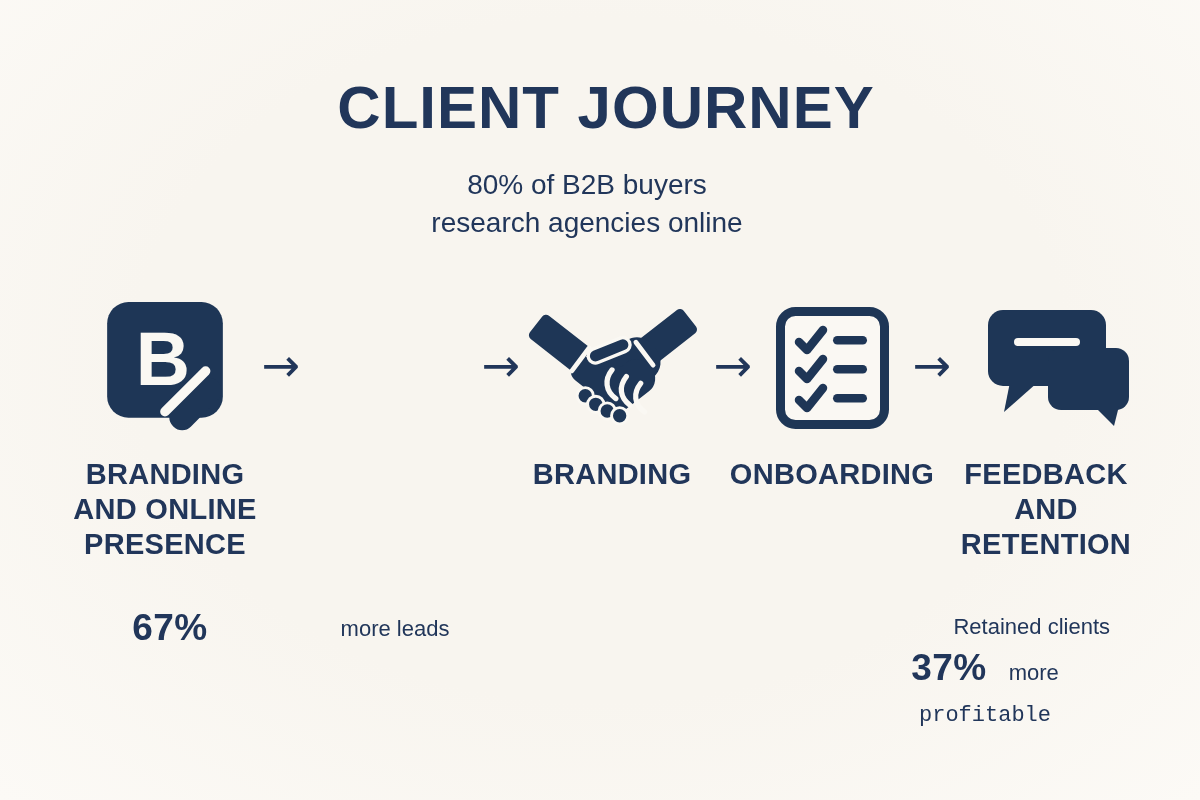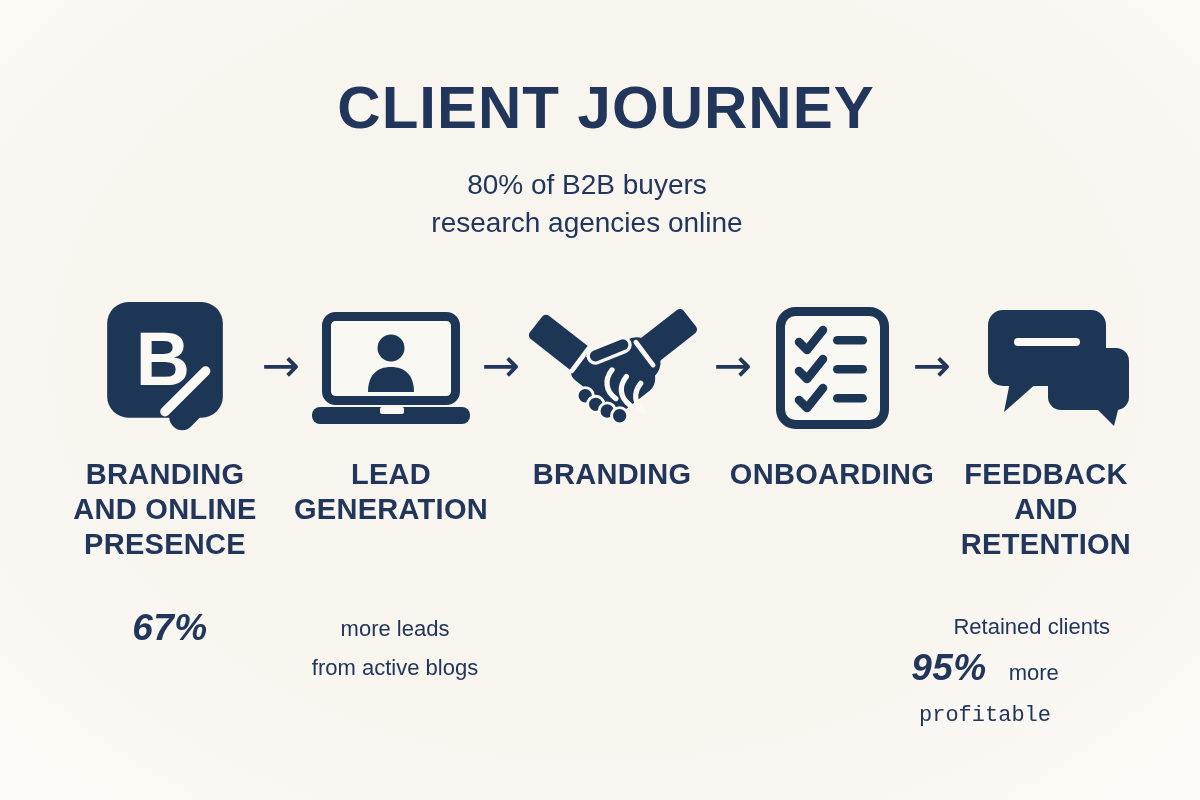--- a/index.html
+++ b/index.html
@@ -71,21 +71,21 @@
     top: 367px;
     transform: translate(-50%, -54%);
     font-family: "DejaVu Sans", sans-serif;
     font-size: 46px;
     font-weight: 400;
     color: var(--ink);
     line-height: 1;
   }
 
   .stat { position: absolute; text-align: center; color: var(--ink); }
-  .stat-big { font-size: 37px; font-weight: 700; letter-spacing: 0.5px; font-style: italic; }
+  .stat-big { font-size: 37px; font-weight: 700; letter-spacing: 0.5px; }
   .stat-body { font-size: 22px; font-weight: 500; }
   #stat-branding { top: 606px; left: 70px; width: 200px; line-height: 44px; }
   #stat-leads { top: 609px; left: 270px; width: 250px; line-height: 39px; }
   #stat-retention { top: 608px; left: 860px; width: 250px; }
   #stat-retention .l1 { line-height: 38px; text-align: right; }
   #stat-retention .l2 { line-height: 44px; }
   #stat-retention .l3 { line-height: 38px; font-family: Liberation Mono, monospace; }
   #stat-retention .suffix { margin-left: 22px; }
 
   svg .fill { fill: var(--icon, #1e3656); }
@@ -112,33 +112,20 @@
         <rect class="fill" x="64" y="90" width="62" height="25" rx="12" transform="rotate(-45 95 102.5)"></rect>
         <line x1="65" y1="110" x2="105" y2="70" stroke="#faf8f3" stroke-width="9.5" stroke-linecap="round"></line>
         <text x="63" y="84" text-anchor="middle" font-family="Liberation Sans, DejaVu Sans, sans-serif" font-size="74" font-weight="bold" fill="#faf8f3">B</text>
       </svg>
     </div>
     <div class="stage-label">BRANDING
 AND ONLINE
 PRESENCE</div>
   </div>
 
-  <div class="stage" style="left:271px">
-    <div class="icon-box">
-      <svg width="158" height="114" viewBox="0 0 158 114">
-        <rect class="cut stroke" x="14.5" y="5.5" width="129" height="84" rx="9" stroke-width="9"></rect>
-        <circle class="fill" cx="79" cy="37" r="13.5"></circle>
-        <path class="fill" d="M56 81 C56 64 65 56 79 56 C93 56 102 64 102 81 Z"></path>
-        <rect class="fill" x="0" y="96" width="158" height="17" rx="8"></rect>
-        <rect class="cut" x="68" y="96" width="24" height="7" rx="2"></rect>
-      </svg>
-    </div>
-    <div class="stage-label">LEAD
-GENERATION</div>
-  </div>
 
   <div class="stage" style="left:492px">
     <div class="icon-box">
       <svg width="176" height="130" viewBox="-8 0 184 136">
 
         <rect class="fill" x="-2" y="26" width="62" height="31" rx="5" transform="rotate(38 29 41.5)"></rect>
         <rect class="fill" x="110" y="20" width="62" height="31" rx="5" transform="rotate(-38 141 35.5)"></rect>
 
         <rect class="fill" x="57" y="47" width="80" height="48" rx="21" transform="rotate(-38 97 71)"></rect>
         <rect class="fill" x="60" y="70" width="72" height="38" rx="17" transform="rotate(-38 96 89)"></rect>
@@ -195,24 +182,23 @@
 
   <span class="arrow" style="left:281px">→</span>
   <span class="arrow" style="left:501px">→</span>
   <span class="arrow" style="left:733px">→</span>
   <span class="arrow" style="left:932px">→</span>
 
   <div class="stat stat-big" id="stat-branding">67%</div>
 
   <div class="stat stat-body" id="stat-leads">
     <div>more leads</div>
-    <div>from active blogs</div>
   </div>
 
   <div class="stat" id="stat-retention">
     <div class="stat-body l1">Retained clients</div>
     <div class="l2">
-      <span class="stat-big">95%</span><span class="stat-body suffix">more</span>
+      <span class="stat-big">37%</span><span class="stat-body suffix">more</span>
     </div>
     <div class="stat-body l3">profitable</div>
   </div>
 
 </div>
 
 </body></html>

